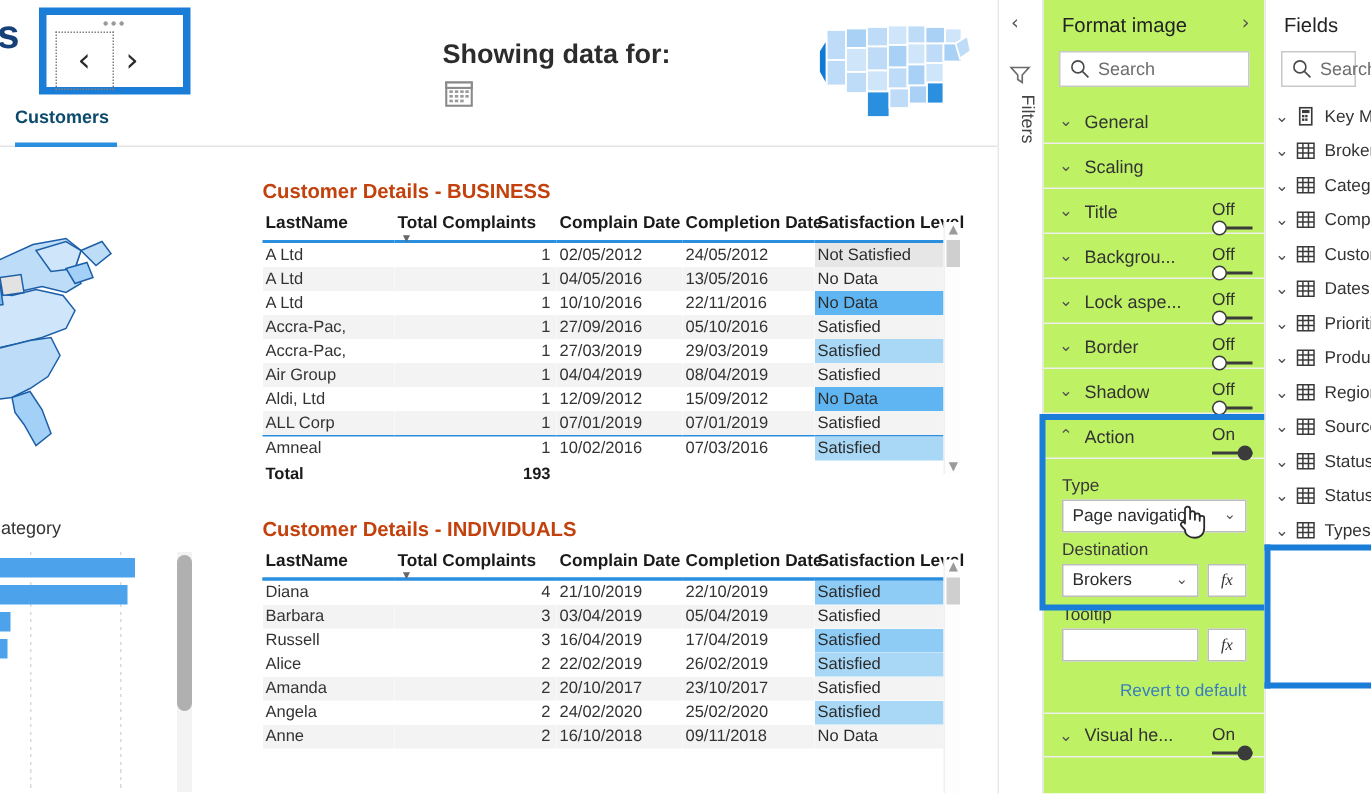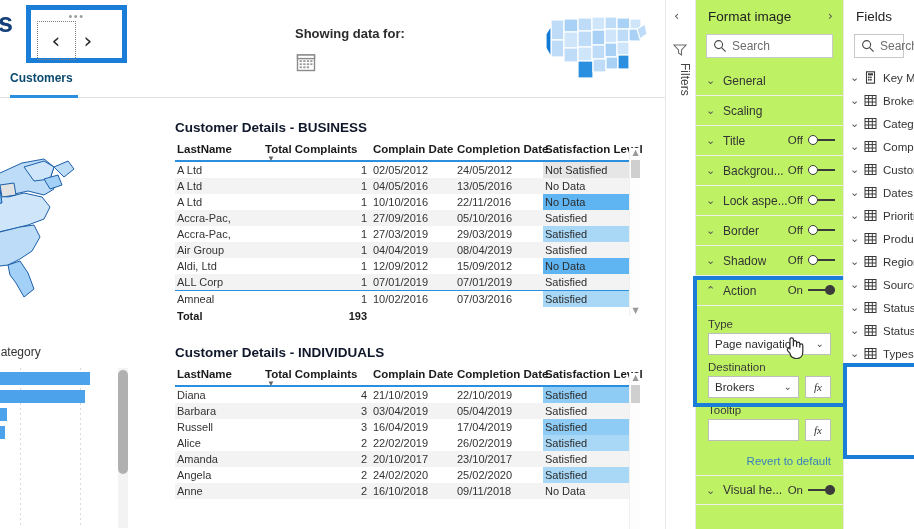--- a/index.html
+++ b/index.html
@@ -48,21 +48,21 @@
   .tab-label {
     position: absolute; left: 10px; top: 71px;
     font-size: 12px; font-weight: bold; color: #0c4a6e;
   }
   .tab-rule { position: absolute; left: 0; top: 97px; width: 665px; height: 1px; background: #e3e3e3; }
   .tab-active { position: absolute; left: 10px; top: 95px; width: 68px; height: 3px; background: #2b8fe0; }
 
   
   .showing-title {
     position: absolute; left: 295px; top: 26px;
-    font-size: 13px; font-weight: bold; color: #2c2c2c;
+    font-size: 18px; font-weight: bold; color: #2c2c2c;
   }
   .cal-icon { position: absolute; left: 296px; top: 52px; width: 20px; height: 20px; }
   .daterange {
     position: absolute; left: 332px; top: 54px;
     font-size: 13px; font-weight: bold; color: #2c2c2c; white-space: nowrap;
   }
 
   
   .map-logo { position: absolute; left: 537px; top: 2px; width: 118px; height: 86px; }
   
@@ -72,21 +72,21 @@
   .cat-title { position: absolute; left: -8px; top: 345px; font-size: 12px; color: #333; white-space: nowrap; }
   .cat-chart { position: absolute; left: -10px; top: 368px; width: 130px; height: 160px; }
   .cat-bar { position: absolute; left: 0; height: 13px; background: #4da3eb; }
   .cat-grid { position: absolute; top: 0; width: 1px; height: 160px;
               background: repeating-linear-gradient(to bottom,#d9d9d9 0 2px,transparent 2px 5px); }
   .cat-scroll-track { position: absolute; left: 118px; top: 368px; width: 10px; height: 160px; background: #f3f3f3; }
   .cat-scroll-thumb { position: absolute; left: 118px; top: 370px; width: 10px; height: 104px; background: #b0b0b0; border-radius: 5px; }
 
   
   .tbl-visual { position: absolute; }
-  .tbl-title { font-size: 13.5px; font-weight: bold; color: #0f172a; margin-bottom: 8px; }
+  .tbl-title { font-size: 13.5px; font-weight: bold; color: #c2410c; margin-bottom: 8px; }
   table.pbi { border-collapse: collapse; width: 440px; table-layout: fixed; font-size: 11px; color: #333; }
   table.pbi th {
     font-weight: bold; font-size: 11.5px; color: #1a1a1a; text-align: left;
     padding: 0 4px 5px 2px; vertical-align: bottom; white-space: nowrap;
   }
   table.pbi thead tr { border-bottom: 2px solid #2b8fe0; }
   table.pbi td { padding: 2px 4px 2px 2px; white-space: nowrap; overflow: hidden; }
   .c-name { width: 88px; }
   .c-tot  { width: 108px; text-align: right; }
   .c-cd   { width: 84px; }
@@ -134,21 +134,21 @@
   .searchbox .mag { position: absolute; left: 6px; top: 4px; width: 14px; height: 14px; }
   .searchbox .ph { position: absolute; left: 25px; top: 4px; font-size: 12px; color: #6d6d6d; }
 
   .sect-list { margin-top: 8px; }
   .sect {
     position: relative; height: 30px; border-bottom: 1px solid #eeeeee;
     display: flex; align-items: center; padding-left: 10px;
   }
   .chev { font-size: 11px; color: #555; margin-right: 8px; font-family: "DejaVu Sans", sans-serif; width: 9px; }
   .sect-name { font-size: 12px; color: #333; white-space: nowrap; overflow: hidden; }
-  .toggle-wrap { position: absolute; right: 8px; top: 8px; display: flex; align-items: flex-start; }
+  .toggle-wrap { position: absolute; right: 8px; top: 8px; display: flex; align-items: flex-start; flex-direction: column; }
   .tg-label { font-size: 11.5px; color: #333; margin-right: 5px; }
   .tg { position: relative; width: 27px; height: 12px; }
   .tg .bar { position: absolute; top: 5px; width: 27px; height: 2px; background: #3b3b3b; }
   .tg .knob { position: absolute; top: 1px; width: 10px; height: 10px; border-radius: 50%; }
   .tg.off .knob { left: 0; background: #fff; border: 1.5px solid #3b3b3b; }
   .tg.on  .knob { right: 0; background: #3b3b3b; }
 
   
   .action-hl {
     position: absolute; left: 693px; top: 276px; width: 156px; height: 131px;

